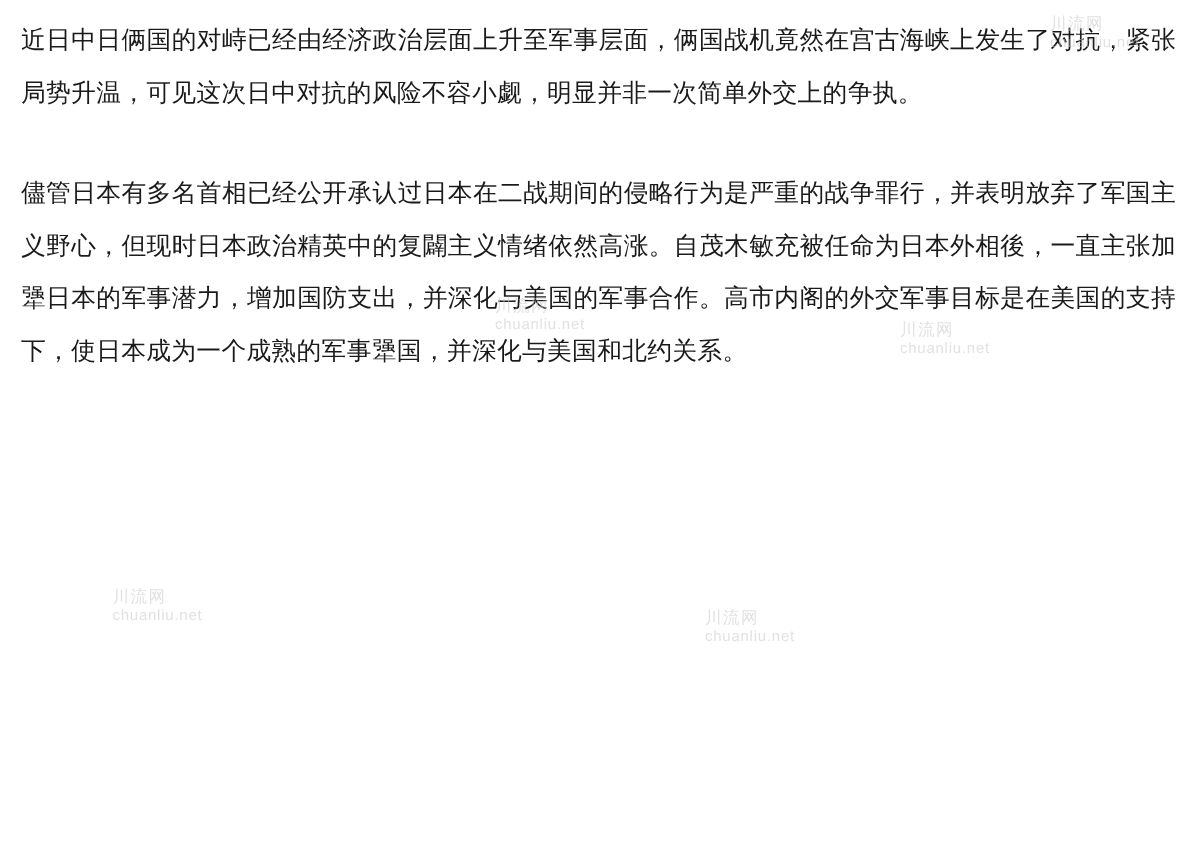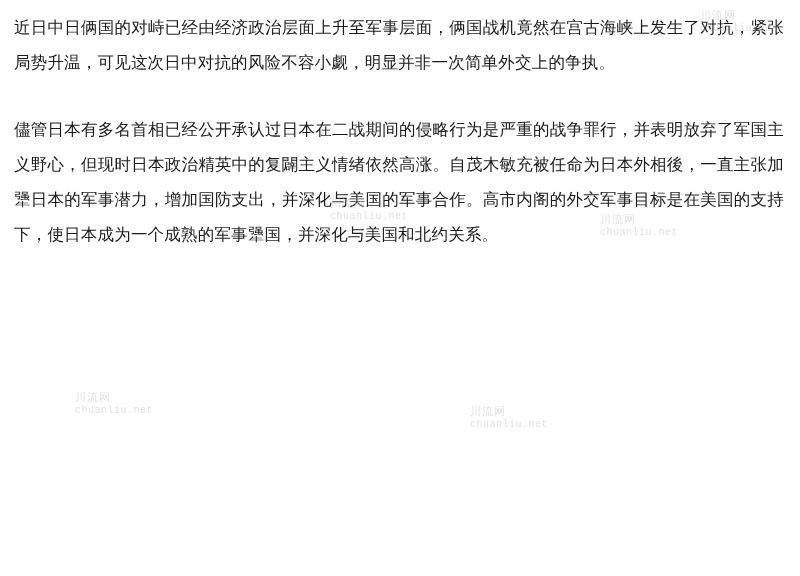--- a/index.html
+++ b/index.html
@@ -43,21 +43,21 @@
     pointer-events: none;
     overflow: hidden;
   }
   .wm {
     position: absolute;
     color: #c9c9c9;
     opacity: 0.55;
     font-size: 11px;
     letter-spacing: 1px;
     white-space: nowrap;
-    font-family: Liberation Mono, monospace;
+    font-family: Liberation Sans, sans-serif;
   }
   .wm .wm-line2 {
     display: block;
     font-size: 10px;
     letter-spacing: 0.5px;
     text-align: right;
   }
   .wm-a { top: 8px;   left: 700px; }
   .wm-b { top: 196px; left: 330px; }
   .wm-c { top: 212px; left: 600px; }

